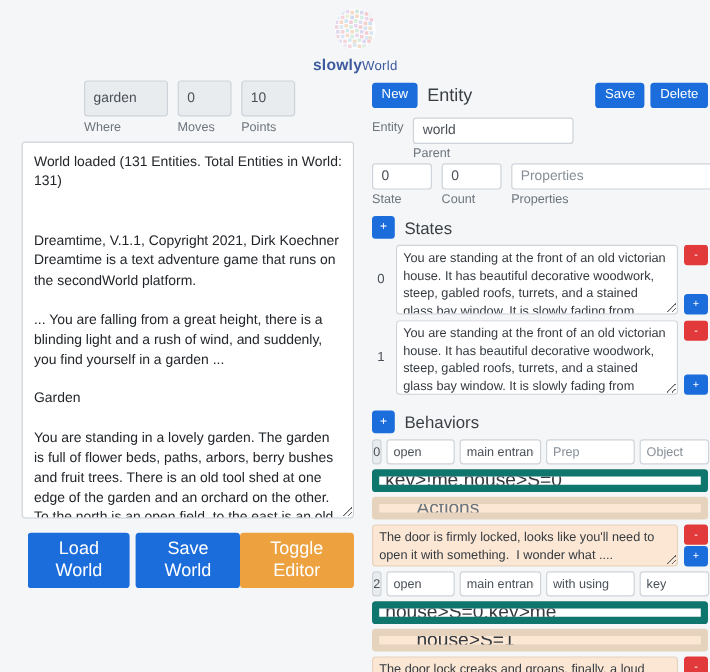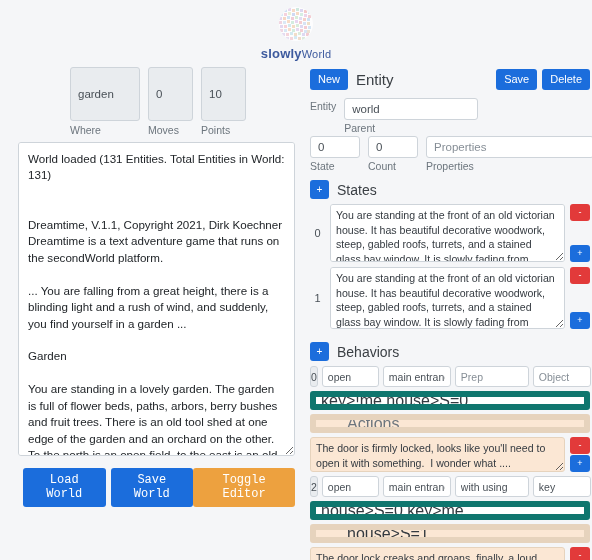--- a/index.html
+++ b/index.html
@@ -54,21 +54,21 @@
     gap: 8px;
   }
   .status-field { display: flex; flex-direction: column; }
   .status-field input {
     border: 1px solid #ced4da;
     border-radius: 3px;
     background: #e9ecef;
     color: #495057;
     font-family: "Liberation Sans", sans-serif;
     font-size: 11.5px;
-    padding: 20px 7px;
+    padding: 8px 7px;
     outline: none;
   }
   .w-where { width: 70px; }
   .w-moves { width: 45px; }
   .w-points { width: 45px; }
   .status-field label {
     margin-top: 3px;
     font-size: 10.5px;
     color: #6c757d;
   }
@@ -94,22 +94,22 @@
 
   
   .btn-row {
     display: flex;
     align-items: center;
     padding: 9px 5px 0 15px;
   }
   .btn {
     border: none;
     border-radius: 3px;
-    font-family: Liberation Mono, monospace;
-    font-size: 12px;
+    font-family: Liberation Sans, sans-serif;
+    font-size: 15px;
     color: #fff;
     padding: 5px 9px;
     cursor: pointer;
     line-height: 1.2;
   }
   .btn-primary { background: #1b6ddc; }
   .btn-warn { background: #eda13f; }
   .btn-row .btn + .btn { margin-left: 5px; }
   .spacer { flex: 1; }
 

